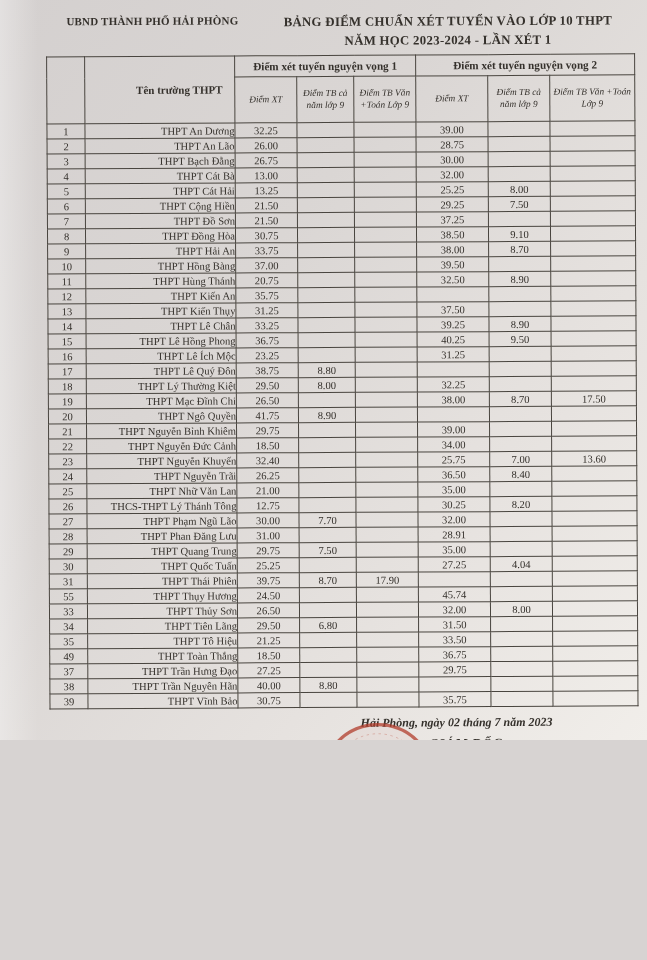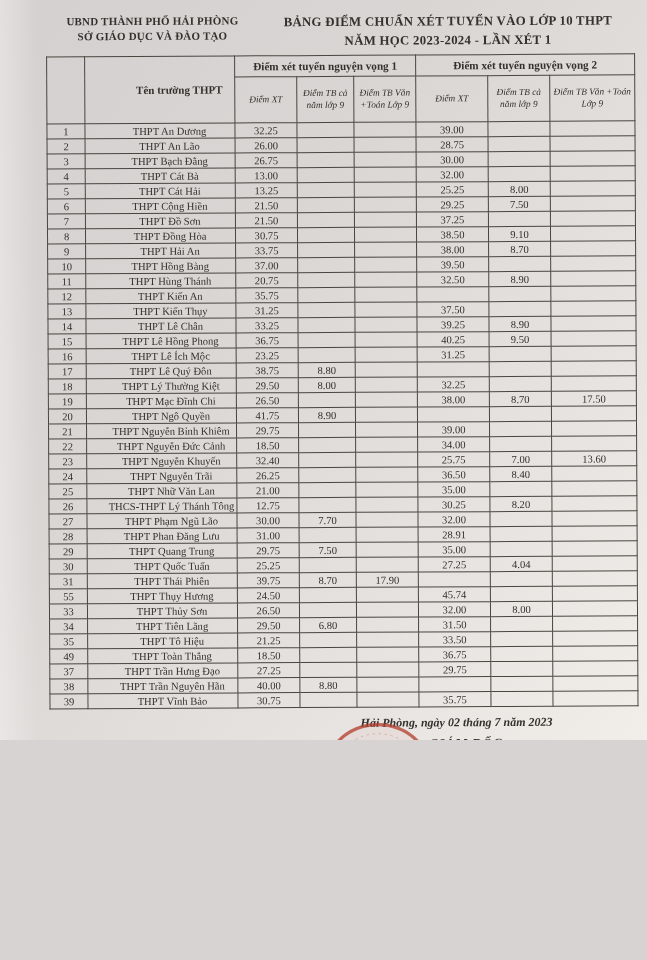--- a/index.html
+++ b/index.html
@@ -42,21 +42,21 @@
     border: 1px solid #49453f;
     text-align: center;
     vertical-align: middle;
     overflow: hidden;
     white-space: nowrap;
   }
   .score-table thead th.group { font-size: 11.2px; font-weight: bold; height: 21px; }
   .score-table thead th.sub { font-size: 9.3px; font-style: italic; font-weight: normal; line-height: 1.25; height: 46px; white-space: normal; }
   .score-table thead th.corner { font-size: 11px; font-weight: bold; padding-left: 39px; }
   .score-table tbody td { height: 15px; font-size: 10.6px; }
-  .score-table tbody td.school { text-align: center; padding-left: 19px; }
+  .score-table tbody td.school { text-align: right; padding-left: 19px; }
 
   
   .footer-area { position: relative; height: 135px; }
   .date-line { position: absolute; left: 320px; top: 8px; width: 270px; text-align: center; font-style: italic; font-weight: bold; font-size: 12px; }
   .director-title { position: absolute; left: 395px; top: 29px; width: 140px; text-align: center; font-weight: bold; font-size: 12.5px; letter-spacing: 1px; }
   .stamp { position: absolute; left: 315px; top: 12px; width: 122px; height: 122px; opacity: 0.88; }
   .signature { position: absolute; left: 358px; top: 34px; width: 245px; height: 100px; }
   .signer-name { position: absolute; left: 385px; top: 83px; width: 150px; text-align: center; font-weight: bold; font-size: 12.5px; }
 
   
@@ -72,21 +72,20 @@
 </style>
 </head>
 <body>
 
 <div class="page">
   <div class="doc">
 
     <div class="doc-header">
       <div class="org-block">
         <div>UBND THÀNH PHỐ HẢI PHÒNG</div>
-        <div>SỞ GIÁO DỤC VÀ ĐÀO TẠO</div>
       </div>
       <div class="title-block">
         <div>BẢNG ĐIỂM CHUẨN XÉT TUYỂN VÀO LỚP 10 THPT</div>
         <div>NĂM HỌC 2023-2024 - LẦN XÉT 1</div>
       </div>
     </div>
 
     <table class="score-table">
       <colgroup>
         <col style="width:38px">

